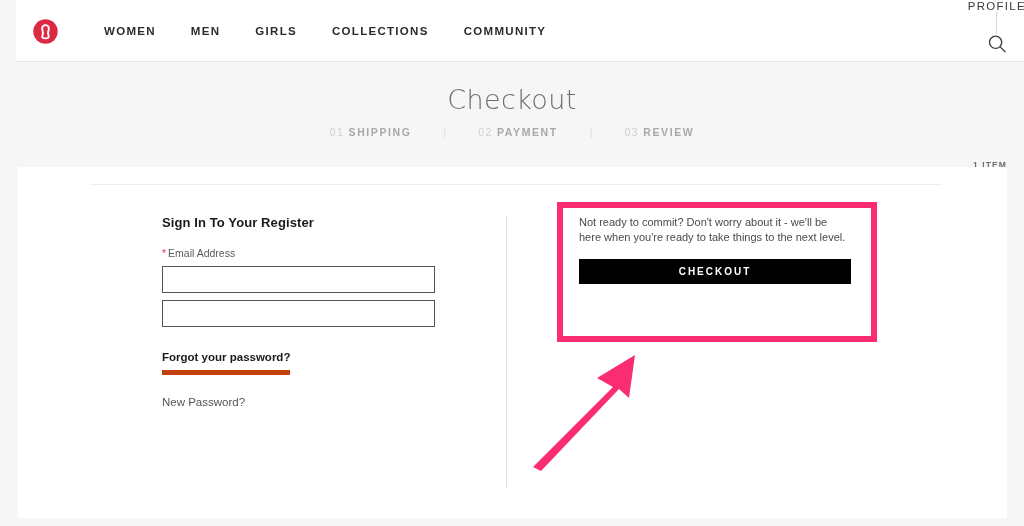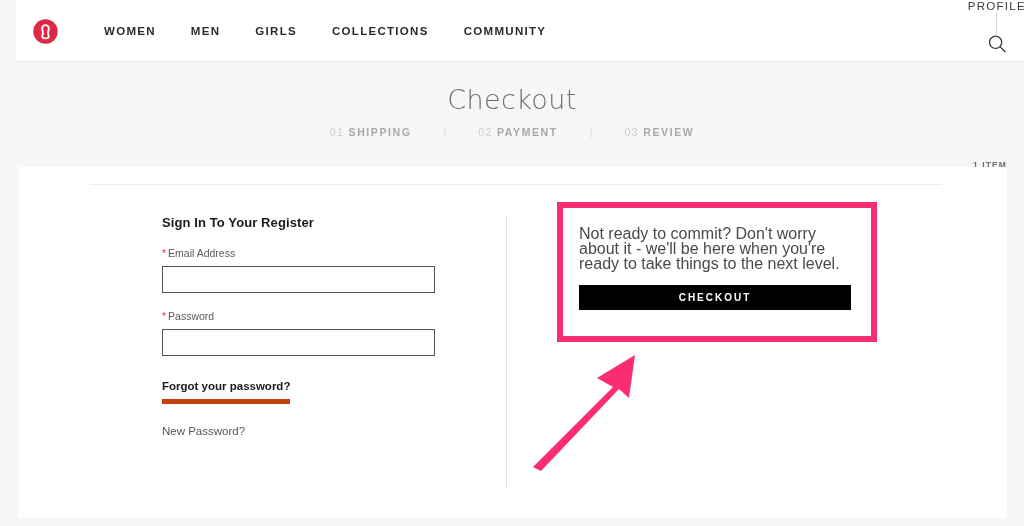--- a/index.html
+++ b/index.html
@@ -269,22 +269,21 @@
     position: absolute;
     left: 561px; top: 48px;
     width: 273px;
   }
   .guest-title {
     font-size: 13px;
     font-weight: 700;
     color: #1a1a1a;
   }
   .guest-copy {
-    margin-top: 11px;
-    font-size: 16px;
+    font-size: 11px;
     line-height: 15px;
     color: #4a4a4a;
     width: 272px;
   }
   .guest-btn {
     margin-top: 14px;
     width: 272px; height: 25px;
     background: #000000;
     color: #ffffff;
     border: none;
@@ -382,23 +381,20 @@
     <div class="col-divider"></div>
 
     <div class="signin">
       <div class="signin-title">Sign In To Your Register</div>
 
       <div class="field-label">
         <span class="req">*</span><span>Email Address</span>
       </div>
       <input class="text-input" type="email" placeholder="" style="">
 
-      <div class="field-label">
-        <span class="req">*</span><span>Password</span>
-      </div>
       <input class="text-input" type="password" placeholder="" style="">
 
       <div class="forgot-wrap">
         <a class="link-underline">Forgot your password?</a>
       </div>
 
 
       <div class="new-customer">New Password?</div>
     </div>
 

